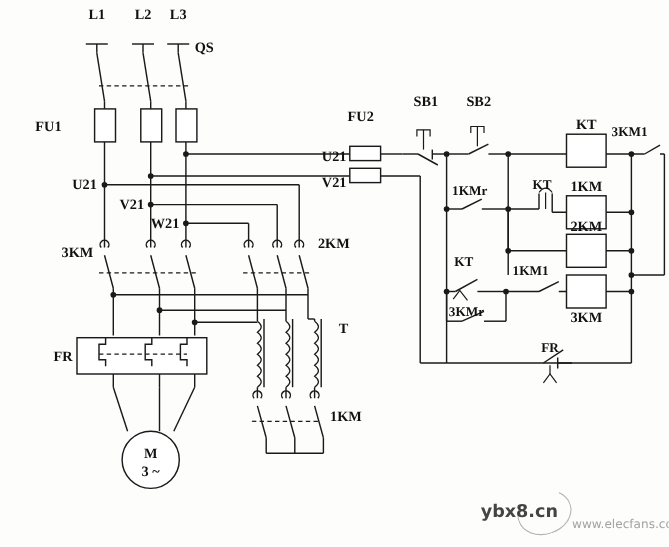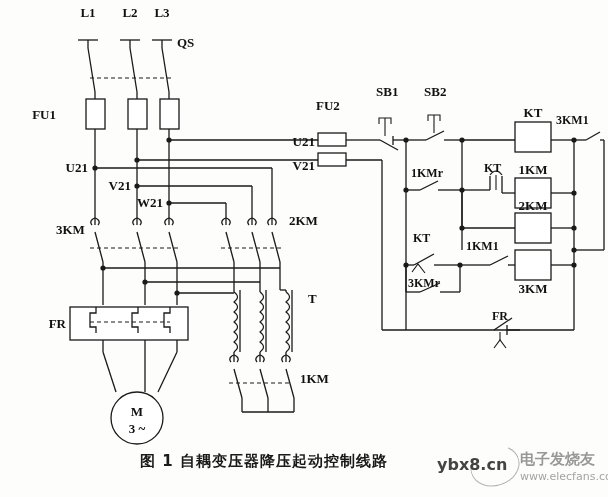--- a/index.html
+++ b/index.html
@@ -424,20 +424,18 @@
     <text class="lbl-sm" x="556" y="124" text-anchor="start">3KM1</text>
     <text class="lbl-sm" x="492" y="320" text-anchor="start">FR</text>
 
     <text class="lbl" x="533" y="117" text-anchor="middle">KT</text>
     <text class="lbl" x="533" y="174" text-anchor="middle">1KM</text>
     <text class="lbl" x="533" y="210" text-anchor="middle">2KM</text>
     <text class="lbl" x="533" y="293" text-anchor="middle">3KM</text>
 
   </svg>
 
-  <div class="caption">图 1  自耦变压器降压起动控制线路</div>
 
   <div class="wm-swoosh"></div>
   <div class="wm1">ybx8.cn</div>
-  <div class="wm2">电子发烧友</div>
   <div class="wm3">www.elecfans.com</div>
 
 </div>
 
 </body></html>

